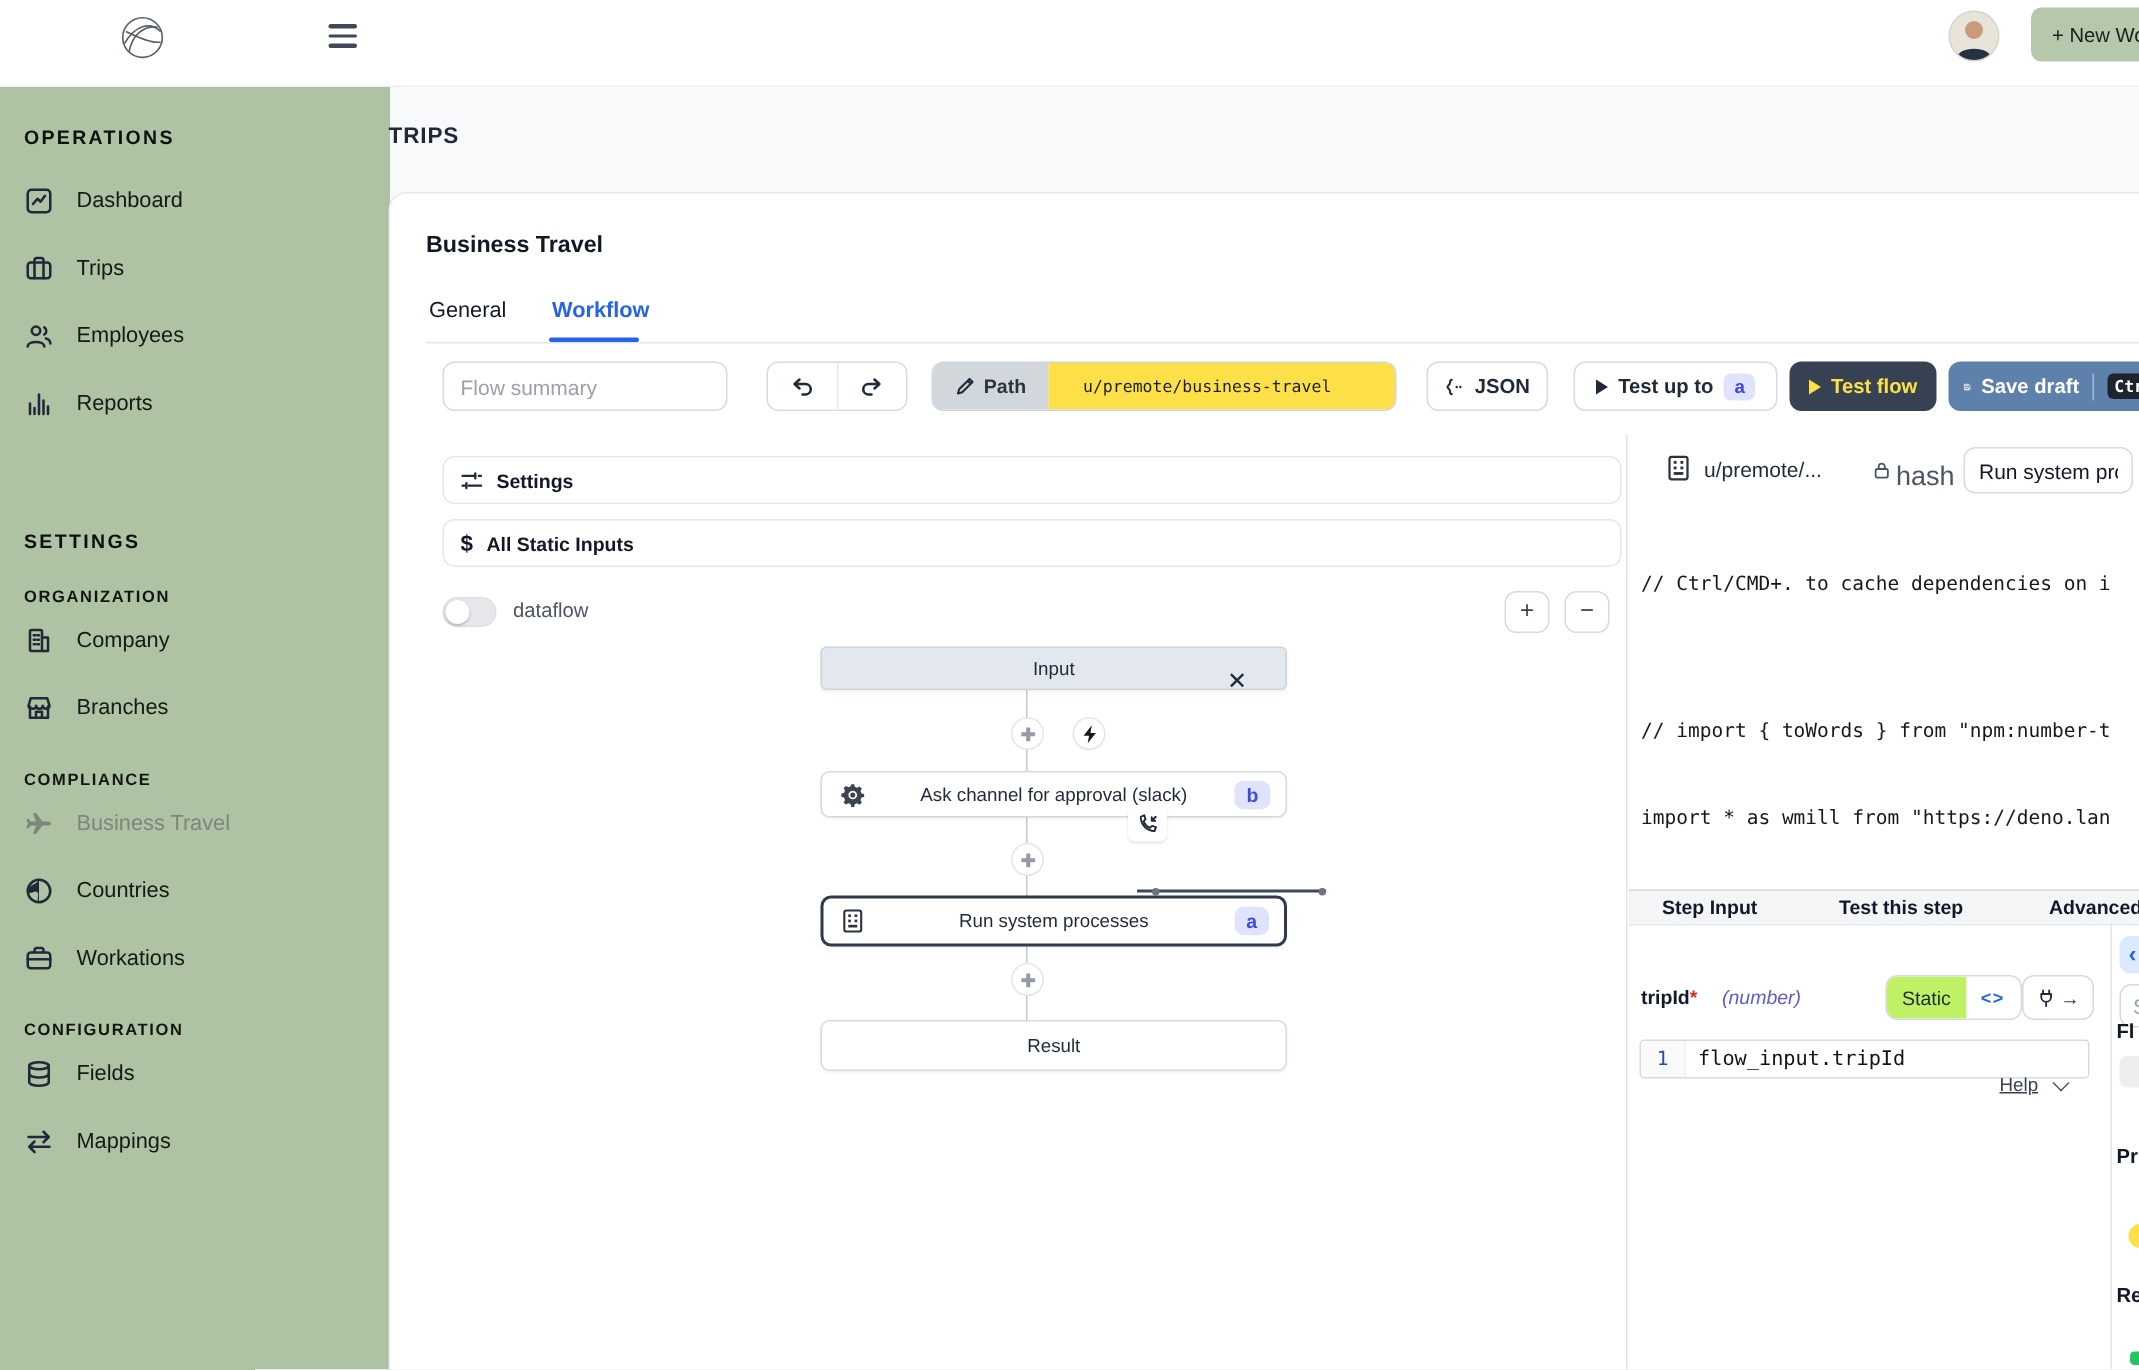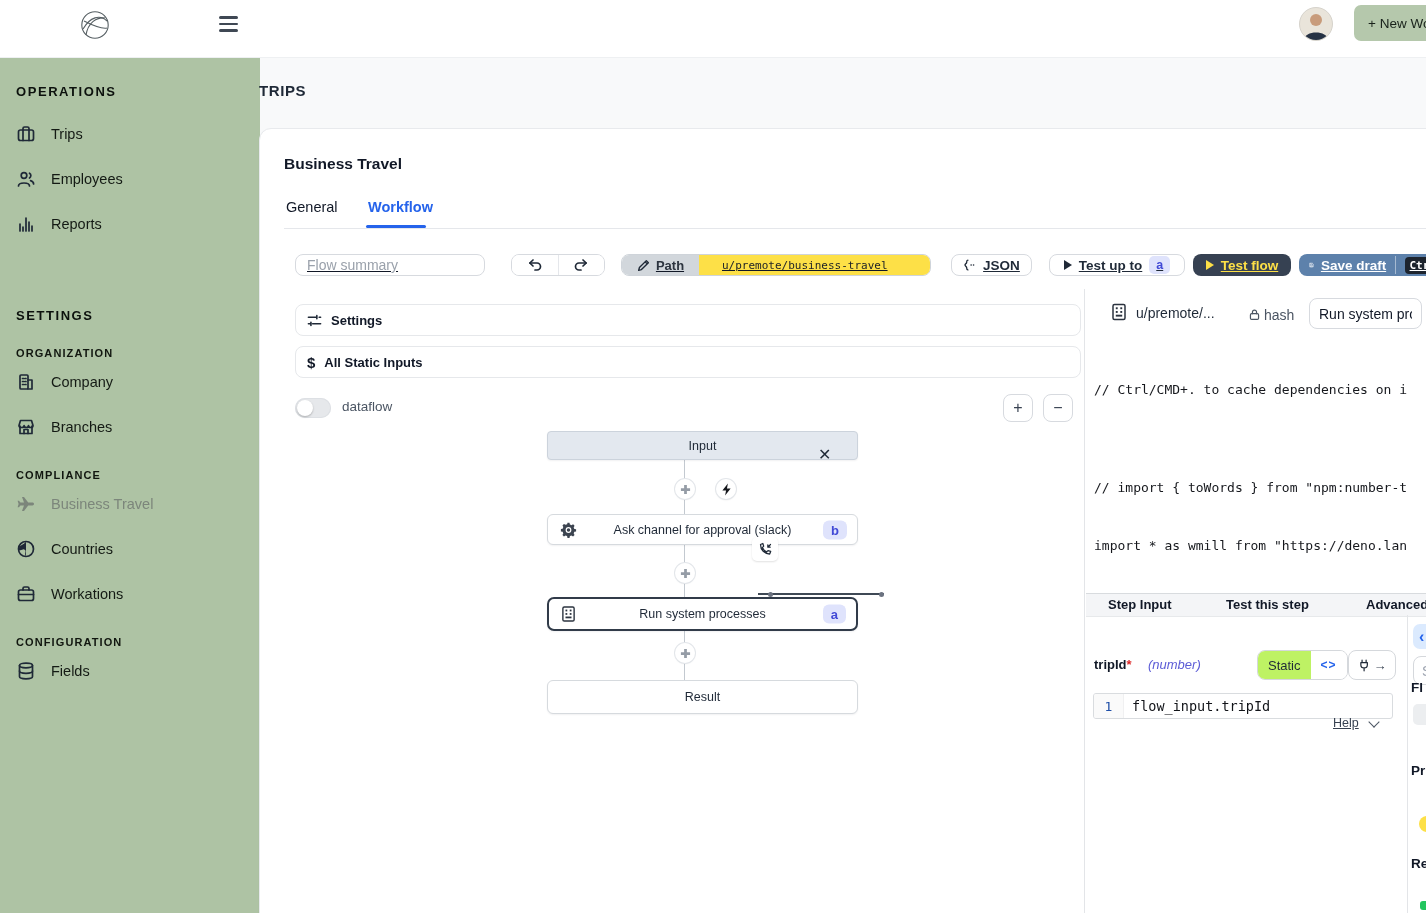--- a/index.html
+++ b/index.html
@@ -33,21 +33,21 @@
   .main-title { position:absolute; left:259px; top:82px; font-size:15px; font-weight:700; letter-spacing:.04em; color:#1f2937; }
   .card { position:absolute; left:259px; top:128px; right:-30px; bottom:-30px; background:#ffffff; border:1px solid #e8eaed; border-radius:12px; box-shadow:0 1px 2px rgba(16,24,40,.04); }
 
   .card-title { position:absolute; left:24px; top:26px; font-size:15.5px; font-weight:700; color:#111827; }
   .tab { position:absolute; top:70px; font-size:14.5px; color:#111827; cursor:pointer; }
   .tab.active { color:var(--accent-blue,#2563eb); font-weight:700; }
   .tab-underline { position:absolute; left:106px; top:96px; width:60px; height:3px; background:var(--accent-blue,#2563eb); border-radius:2px; }
   .tab-border { position:absolute; left:24px; right:0; top:99px; height:1px; background:#e5e7eb; }
 
   
-  .tb { position:absolute; top:125px; height:22px;text-decoration:underline; }
+  .tb { position:absolute; top:112px; height:33px; }
   input.flow-summary { left:35px; width:190px; border:1px solid #d7dadf; border-radius:8px; padding:0 11px; font-size:14px; font-family:inherit; color:#111827; outline:none; }
   input.flow-summary::placeholder { color:#9aa1ab; }
   .undo-group { left:251px; width:94px; display:flex; border:1px solid #d7dadf; border-radius:8px; overflow:hidden; background:#fff; }
   .undo-group button { flex:1; border:none; background:#fff; cursor:pointer; display:flex; align-items:center; justify-content:center; }
   .undo-group button + button { border-left:1px solid #e5e7eb; }
   .path-group { left:361px; width:310px; display:flex; border:1px solid #cfd4da; border-radius:8px; overflow:hidden; }
   .path-seg { width:77px; background:#d2d7dc; display:flex; align-items:center; justify-content:center; gap:6px; font-size:13px; font-weight:600; color:#2c343f; cursor:pointer; }
   .path-input { flex:1; border:none; background:#fde047; font-size:11px; padding:0 23px; color:#1a1f27; outline:none; }
   .btn-white { display:flex; align-items:center; justify-content:center; gap:7px; background:#fff; border:1px solid #d7dadf; border-radius:8px; font-size:13.5px; font-weight:600; color:#1f2937; cursor:pointer; font-family:inherit; }
   .json-btn { left:691px; width:81px; }
@@ -78,21 +78,21 @@
   .close-x { position:absolute; left:558px; top:318px; font-size:16px; color:#1f2937; cursor:pointer; line-height:1; }
   .plus-circle { position:absolute; width:20px; height:20px; border-radius:50%; background:#fff; box-shadow:0 0 0 1px #e3e6ea, 0 1px 2px rgba(0,0,0,.08); display:flex; align-items:center; justify-content:center; cursor:pointer; }
   .bolt-circle { position:absolute; width:20px; height:20px; border-radius:50%; background:#fff; box-shadow:0 0 0 1px #e3e6ea, 0 1px 2px rgba(0,0,0,.12); display:flex; align-items:center; justify-content:center; cursor:pointer; }
   .phone-chip { position:absolute; left:492px; top:408px; width:26px; height:24px; background:#fff; border-radius:5px; box-shadow:0 1px 2px rgba(0,0,0,.12); display:flex; align-items:center; justify-content:center; cursor:pointer; }
   .branch-line { position:absolute; left:498px; top:464px; width:126px; height:2px; background:#3f4955; }
   .branch-dot { position:absolute; width:5px; height:5px; border-radius:50%; background:#6b7280; top:463px; }
 
   
   .v-divider { position:absolute; left:824px; top:160px; bottom:0; width:1px; background:#e3e5e8; }
   .insp-path { position:absolute; left:876px; top:176px; font-size:14px; color:#1f2937; }
-  .insp-hash { position:absolute; left:1004px; top:178px; font-size:14px; color:#4b5563; }
+  .insp-hash { position:absolute; left:1004px; top:178px; font-size:18px; color:#4b5563; }
   .insp-summary { position:absolute; left:1049px; top:169px; width:113px; height:31px; border:1px solid #d7dadf; border-radius:8px; font-size:14px; padding:0 9px; color:#111827; font-family:inherit; outline:none; }
   .code-block { position:absolute; left:834px; top:212px; right:0; height:250px; overflow:hidden; font-family:"DejaVu Sans Mono", monospace; font-size:13px; line-height:19.5px; color:#16181d; white-space:pre; }
   .insp-tabs { position:absolute; left:826px; top:464px; right:-30px; height:24px; background:#f4f5f7; border-top:1px solid #d8dbde; border-bottom:1px solid #e7e9eb; }
   .insp-tab { position:absolute; top:3px; font-size:13px; font-weight:700; color:#111827; cursor:pointer; white-space:nowrap; }
   .field-name { position:absolute; left:834px; top:528px; font-size:13px; font-weight:700; color:#111827; }
   .field-req { color:#dc2626; }
   .field-type { position:absolute; left:888px; top:528px; font-size:13px; font-style:italic; color:#5b5bd6; }
   .static-group { position:absolute; left:997px; top:521px; height:30px; display:flex; border:1px solid #d5d8dc; border-radius:8px; overflow:hidden; }
   .static-seg { display:flex; align-items:center; padding:0 10px; font-size:13px; cursor:pointer; }
   .static-seg.on { background:#bef264; color:#1f2937; font-weight:500; }
@@ -141,20 +141,27 @@
         </svg>
     </span>
     <button class="new-btn">+ New Wor</button>
   </header>
 
   <nav class="sidebar">
     <div class="side-heading">OPERATIONS</div>
 
     <div class="side-item">
       <svg class="ic" width="20" height="20" viewBox="0 0 20 20">
+          <rect x="2.5" y="2.5" width="15" height="15" rx="2.5"></rect>
+          <path d="M6 12 l3-3.5 2 2 3-4"></path>
+        </svg>
+      <span>Dashboard</span>
+    </div>
+    <div class="side-item">
+      <svg class="ic" width="20" height="20" viewBox="0 0 20 20">
           <rect x="2.5" y="6" width="15" height="10.5" rx="2"></rect>
           <path d="M7 6 V4.5 a1.5 1.5 0 0 1 1.5-1.5 h3 a1.5 1.5 0 0 1 1.5 1.5 V6 M7 6 v10.5 M13 6 v10.5"></path>
         </svg>
       <span>Trips</span>
     </div>
     <div class="side-item">
       <svg class="ic" width="20" height="20" viewBox="0 0 20 20">
           <circle cx="8" cy="6.5" r="2.8"></circle>
           <path d="M2.5 17 c0-4 11-4 11 0"></path>
           <path d="M13.5 4.2 a2.8 2.8 0 0 1 0 4.8 M14.6 11.6 c2 .7 3 1.9 3 3.4"></path>
@@ -212,20 +219,27 @@
     </div>
 
     <div class="side-subheading">CONFIGURATION</div>
     <div class="side-item">
       <svg class="ic" width="20" height="20" viewBox="0 0 20 20">
           <ellipse cx="10" cy="4.5" rx="6.5" ry="2.3"></ellipse>
           <path d="M3.5 4.5 V15.5 c0 1.3 2.9 2.3 6.5 2.3 s6.5-1 6.5-2.3 V4.5"></path>
           <path d="M3.5 10 c0 1.3 2.9 2.3 6.5 2.3 s6.5-1 6.5-2.3"></path>
         </svg>
       <span>Fields</span>
+    </div>
+    <div class="side-item">
+      <svg class="ic" width="20" height="20" viewBox="0 0 20 20">
+          <path d="M3 7 h13 M13 3.5 L16.5 7 13 10.5"></path>
+          <path d="M17 13.5 H4 M7 10 L3.5 13.5 7 17"></path>
+        </svg>
+      <span>Mappings</span>
     </div>
   </nav>
 
   <div class="main-title">TRIPS</div>
 
   <section class="card">
     <h1 class="card-title">Business Travel</h1>
 
     <span class="tab" style="left:26px;">General</span>
     <span class="tab active" style="left:108px;">Workflow</span>

